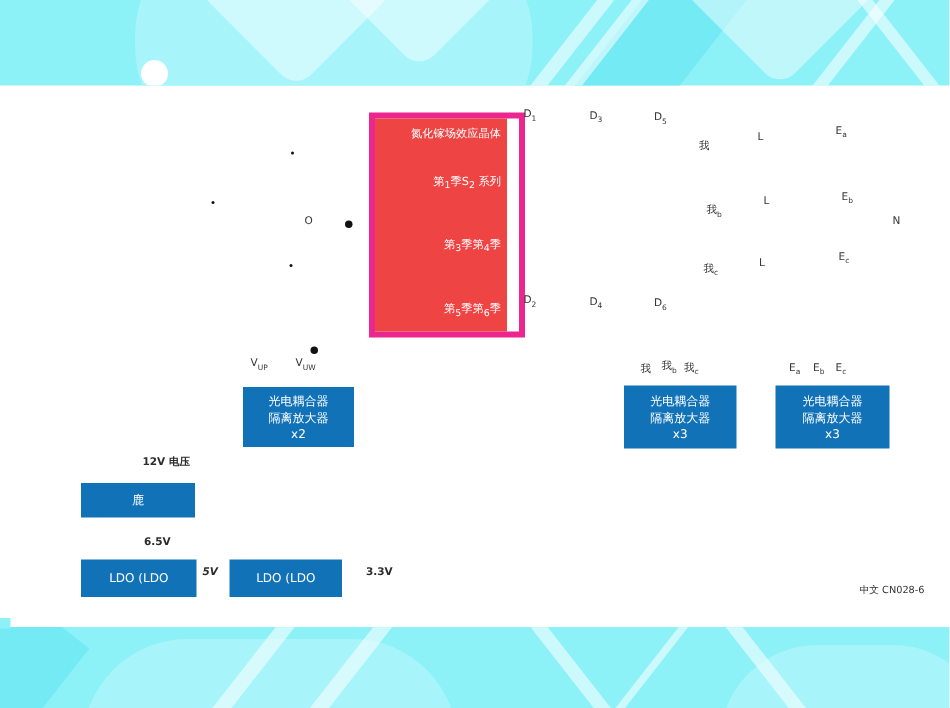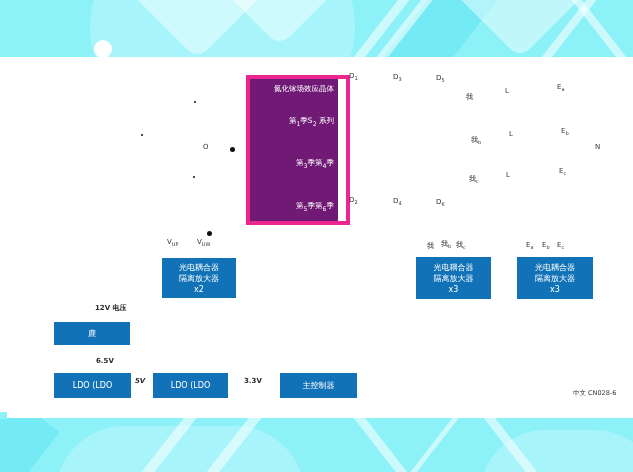--- a/index.html
+++ b/index.html
@@ -15,21 +15,21 @@
   .stripe2{position:absolute;background:rgba(255,255,255,0.55);transform:rotate(-38deg);}
   .darkpatch{position:absolute;background:#74EBF4;transform:rotate(38deg);}
   .whitecircle{position:absolute;background:#ffffff;border-radius:50%;}
   .cornernotch{position:absolute;background:#8DF1F8;}
   
   .bluebox{position:absolute;background:#1272B8;color:#fff;font-size:8px;line-height:11px;
            display:flex;flex-direction:column;align-items:center;justify-content:center;
            text-align:center;white-space:nowrap;overflow:hidden;}
   .ganframe{position:absolute;left:246px;top:75px;width:96px;height:142px;
             border:4px solid #EC268F;background:#ffffff;}
-  .ganfill{position:absolute;left:0;top:0;width:88px;height:142px;background:#701a75;}
+  .ganfill{position:absolute;left:0;top:0;width:88px;height:142px;background:#ef4444;}
   .ganline{position:absolute;right:4px;color:#fff;font-size:7.5px;white-space:nowrap;}
   .gantitle{top:5px;}
   .ganl1{top:37px;}
   .ganl2{top:79px;}
   .ganl3{top:122px;}
   .box-opto-left {left:162px;top:258px;width:74px;height:40px;}
   .box-opto-mid  {left:416px;top:257px;width:75px;height:42px;}
   .box-opto-right{left:517px;top:257px;width:76px;height:42px;}
   .box-buck      {left:54px; top:322px;width:76px;height:23px;}
   .box-opamp     {left:280px;top:310px;width:76px;height:24px;}
@@ -101,23 +101,20 @@
 
   <div class="bluebox box-buck">
     <div>鹿</div>
   </div>
   <div class="bluebox box-ldo1">
     <div>LDO (LDO</div>
   </div>
   <div class="bluebox box-ldo2">
     <div>LDO (LDO</div>
   </div>
-  <div class="bluebox box-mcu">
-    <div>主控制器</div>
-  </div>
 
   <div class="rail" style="left:95px;top:303px;">12V 电压</div>
   <div class="rail" style="left:96px;top:357px;">6.5V</div>
   <div class="rail" style="left:135px;top:377px;font-style:italic;">5V</div>
   <div class="rail" style="left:244px;top:377px;">3.3V</div>
 
   <div class="footer-ref">中文 CN028-6</div>
 
   <div id="scatter">
       <span class="lbl" style="left: 349px; top: 72px;">D<sub>1</sub></span>

